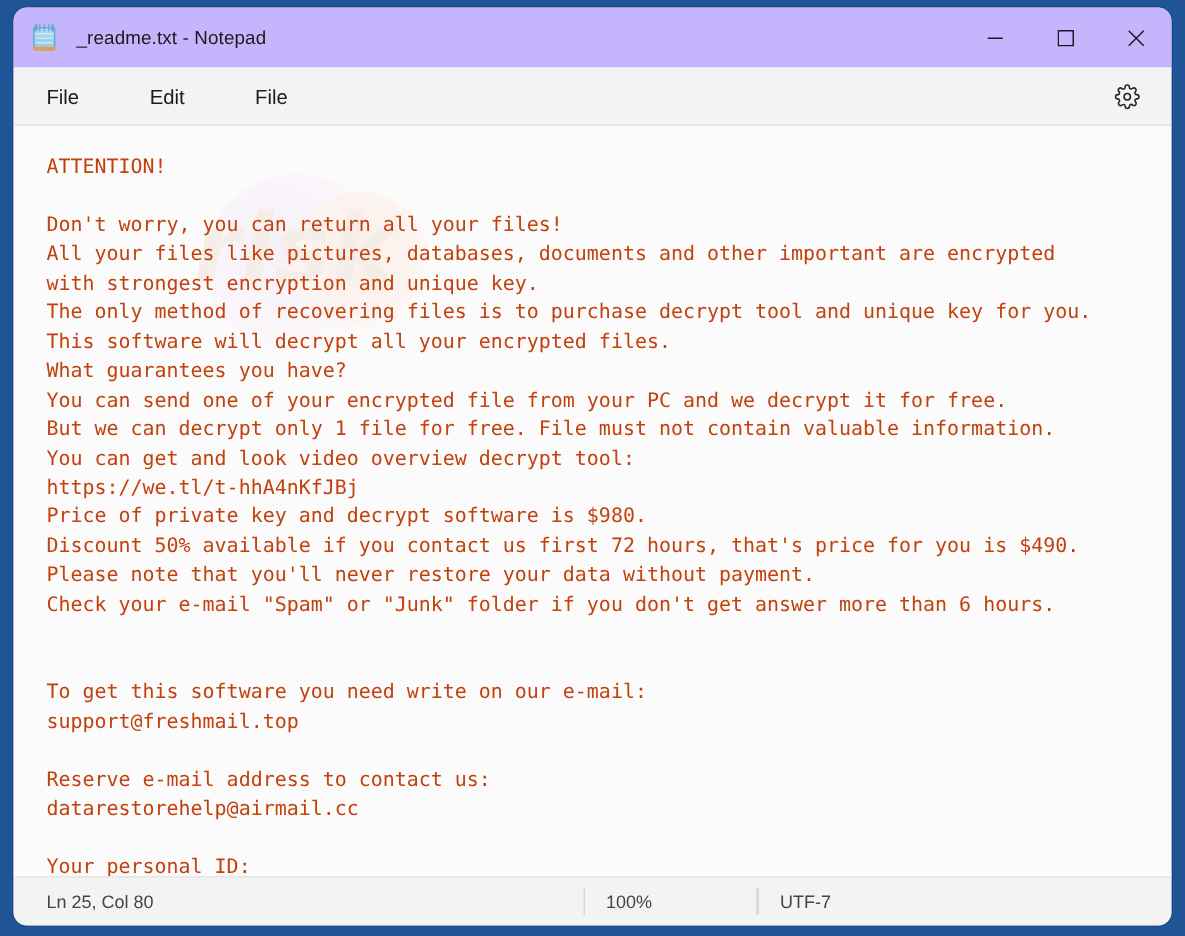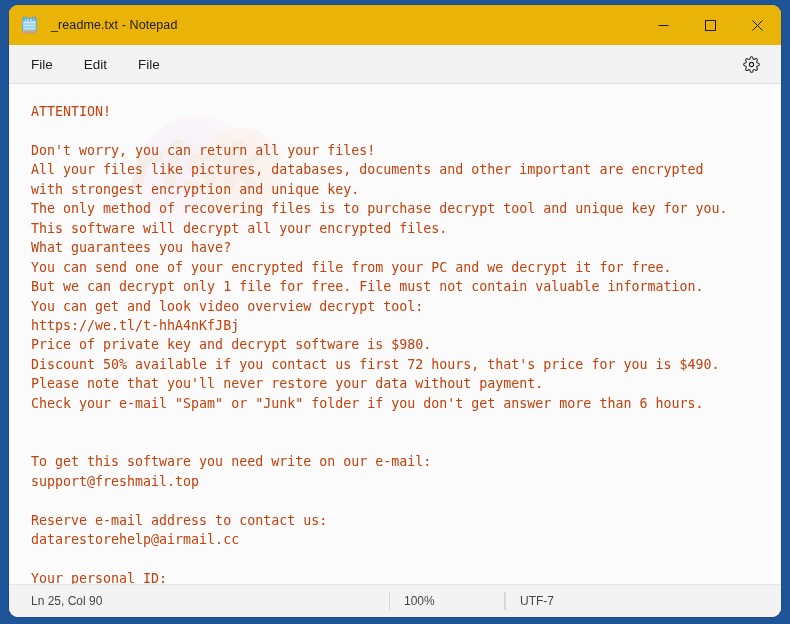--- a/index.html
+++ b/index.html
@@ -32,21 +32,21 @@
     overflow: hidden;
     box-shadow: 0 0 0 1px rgba(0,0,0,0.10);
     display: flex;
     flex-direction: column;
   }
 
   
   .title-bar {
     height: 40px;
     flex: 0 0 40px;
-    background: #eab308;
+    background: #c4b5fd;
     display: flex;
     align-items: center;
     position: relative;
   }
   .title-left {
     display: flex;
     align-items: center;
     padding-left: 11px;
     gap: 11px;
   }
@@ -80,20 +80,21 @@
 
   
   .menu-bar {
     height: 38px;
     flex: 0 0 38px;
     background: #F3F3F3;
     display: flex;
     align-items: center;
     position: relative;
     border-bottom: 1px solid #E2E2E2;
+    gap: 16px;
   }
   .menu-item {
     font-size: 13.5px;
     color: #1B1B1B;
     padding: 4px 10px;
     margin-left: 11px;
     border-radius: 4px;
     white-space: nowrap;
   }
   .menu-item:first-child { margin-left: 12px; }
@@ -329,21 +330,21 @@
 support@freshmail.top
 
 Reserve e-mail address to contact us:
 datarestorehelp@airmail.cc
 
 Your personal ID:
 0661JOsiem2MbmiaUDNk7HidLSIVH9qnv3nwKLkJT8BPxzXnO</span></div>
     </div>
 
     <div class="status-bar">
-      <div class="status-cell pos">Ln 25, Col 90</div>
+      <div class="status-cell pos">Ln 25, Col 80</div>
       <div class="status-sep"></div>
       <div class="status-cell zoom">100%</div>
       <div class="status-sep"></div>
       <div class="status-sep"></div>
       <div class="status-cell enc">UTF-7</div>
     </div>
 
   </div>
 </div>
 

